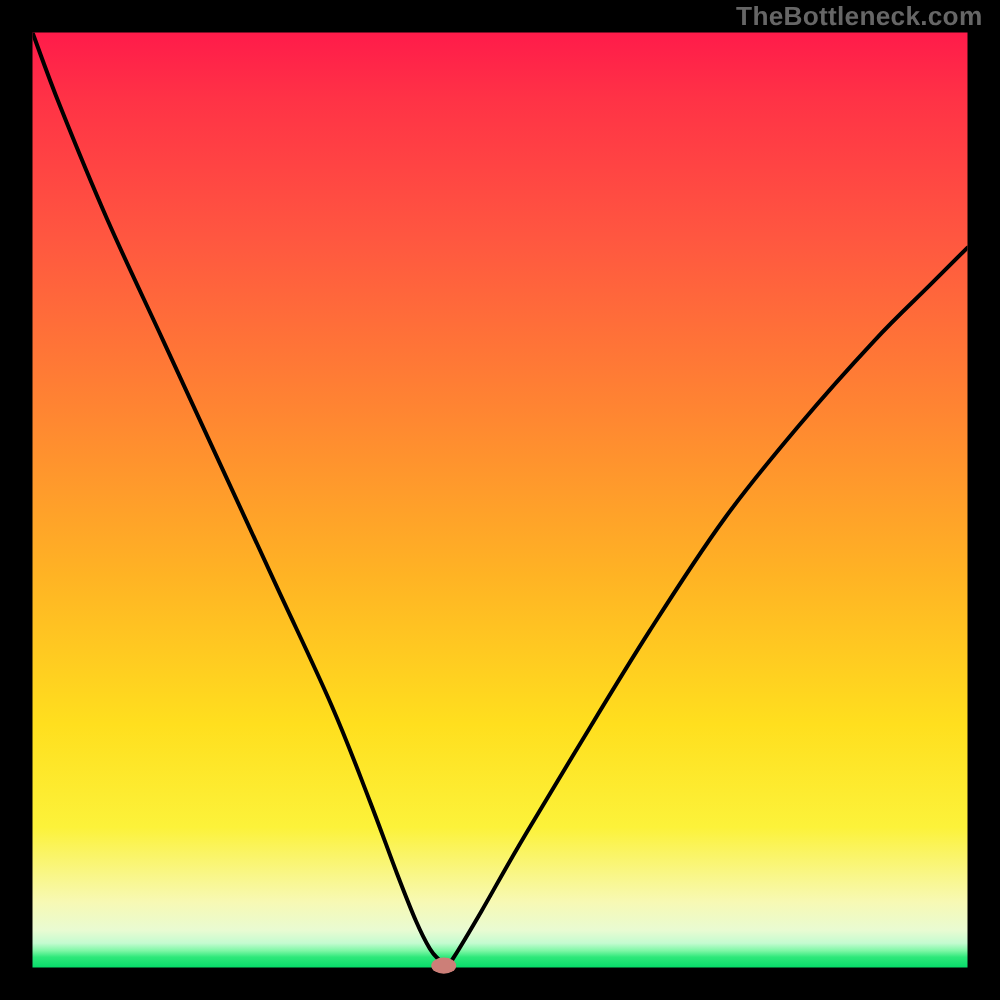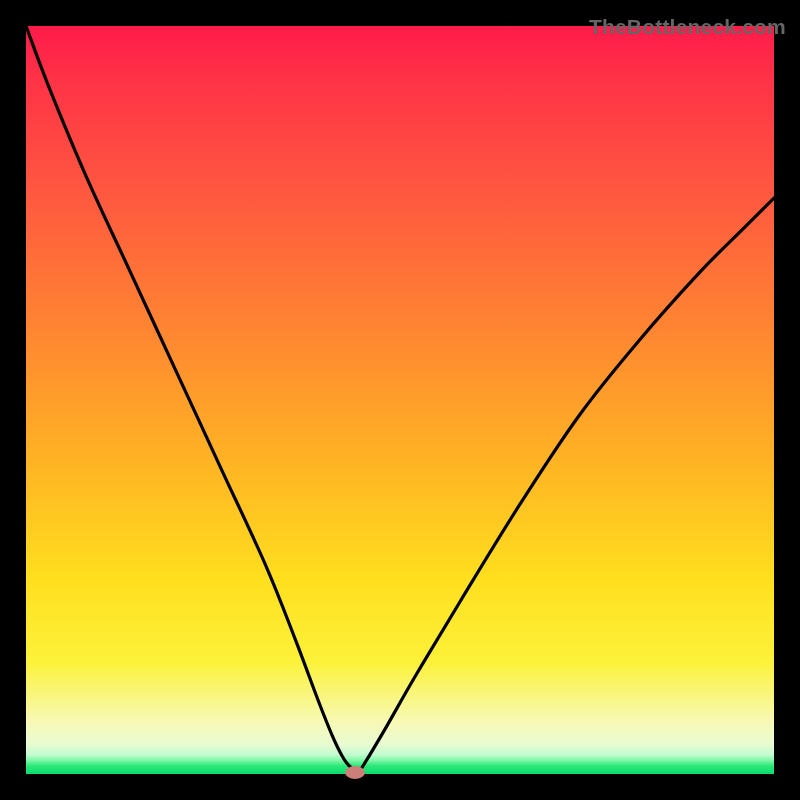--- a/index.html
+++ b/index.html
@@ -12,21 +12,21 @@
     font-family: Arial, Helvetica, sans-serif;
   }
   .outer {
     position: relative;
     width: 800px;
     height: 800px;
     background: #000;
   }
   .watermark {
     position: absolute;
-    top: 15px;
+    top: 2px;
     right: 14px;
     color: #666;
     font-size: 21px;
     font-weight: 600;
     letter-spacing: 0.2px;
     z-index: 10;
   }
   .plot-frame {
     position: absolute;
     left: 26px;

